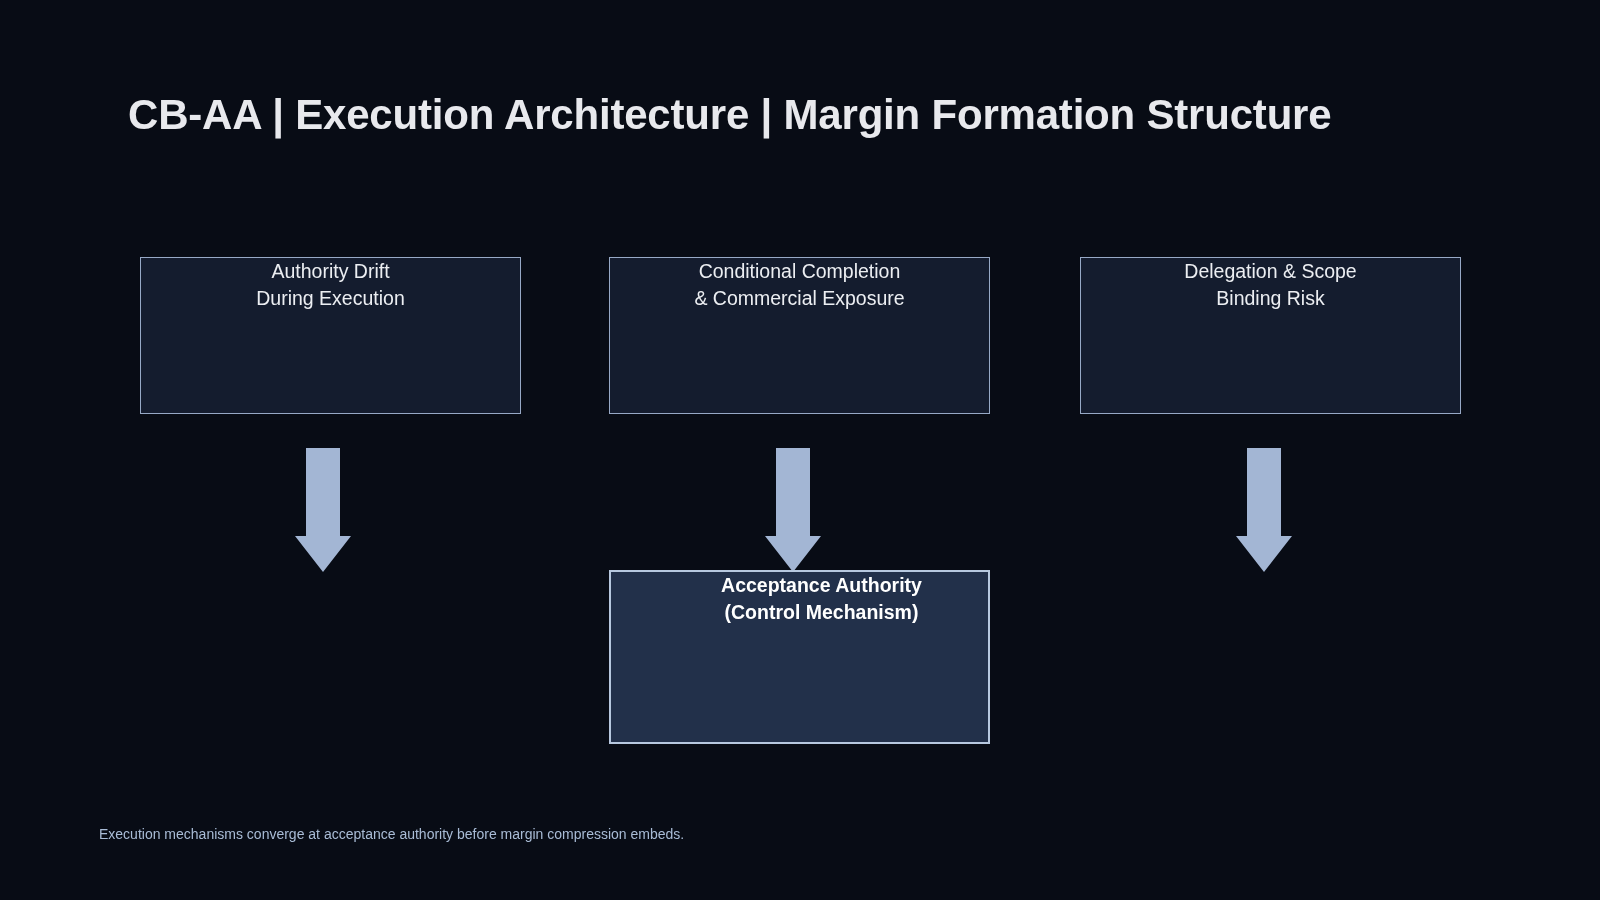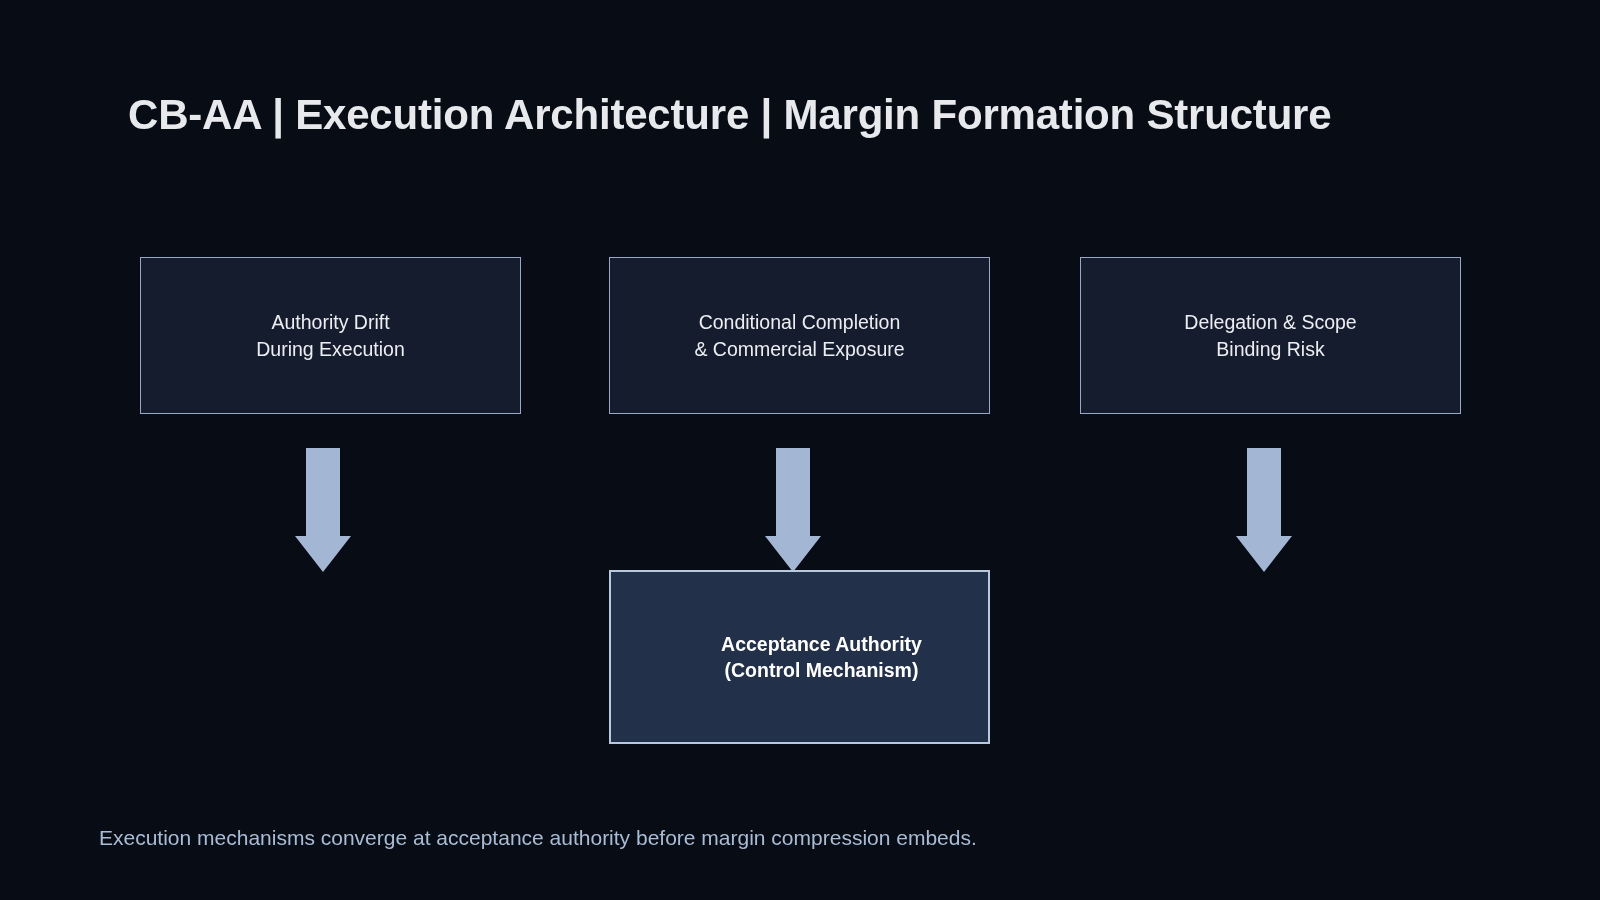--- a/index.html
+++ b/index.html
@@ -33,21 +33,21 @@
     color: #e8e9ed;
     white-space: nowrap;
     margin-top: 36px;
   }
 
   
   .node {
     position: absolute;
     box-sizing: border-box;
     display: flex;
-    align-items: center;
+    align-items: flex-start;
     justify-content: center;
     text-align: center;
   }
   .node-top {
     top: 257px;
     width: 381px;
     height: 157px;
     background: #141c2e;
     border: 1.6px solid #97a9c6;
   }
@@ -90,21 +90,21 @@
   #arrow-1 { left: 295px; }
   #arrow-2 { left: 765px; }
   #arrow-3 { left: 1236px; }
   .arrow svg { display: block; width: 56px; height: 124px; }
 
   
   .footer-note {
     position: absolute;
     left: 99px;
     top: 826px;
-    font-size: 21px;
+    font-size: 14px;
     color: #a9bcd6;
     white-space: nowrap;
   }
 </style>
 </head>
 <body>
 
 <div class="slide">
 
   <div class="title">CB-AA | Execution Architecture | Margin Formation Structure</div>

